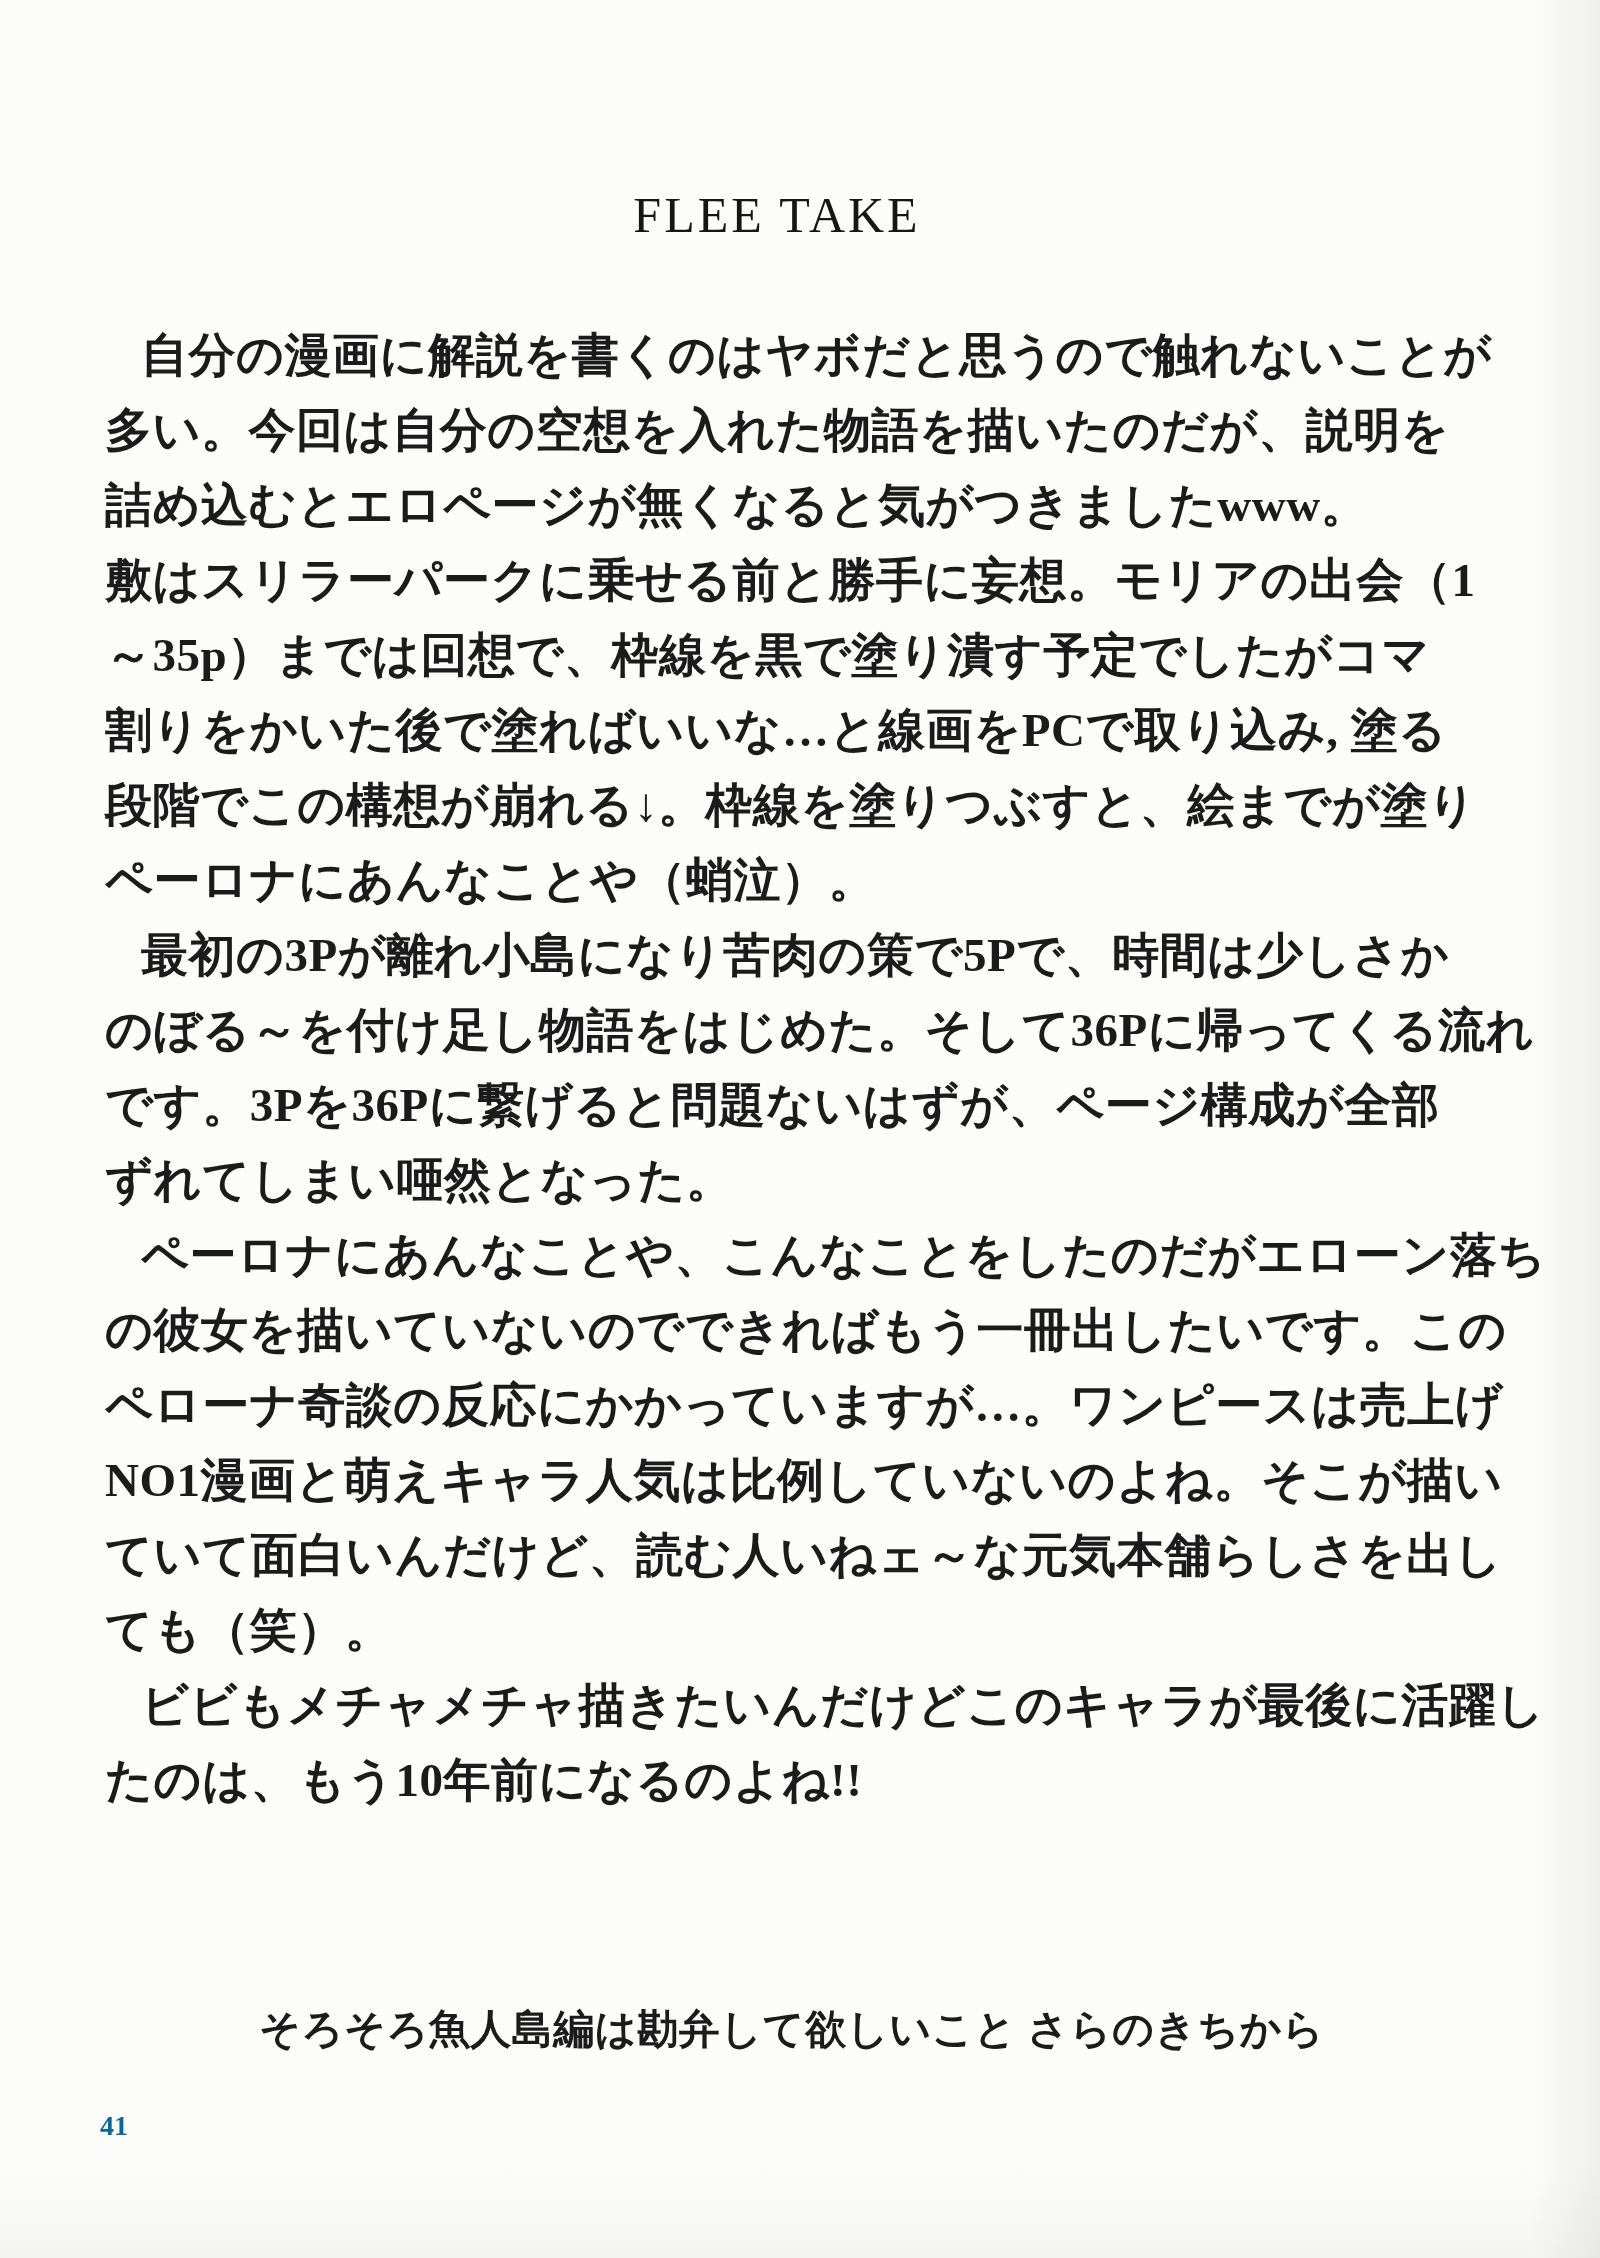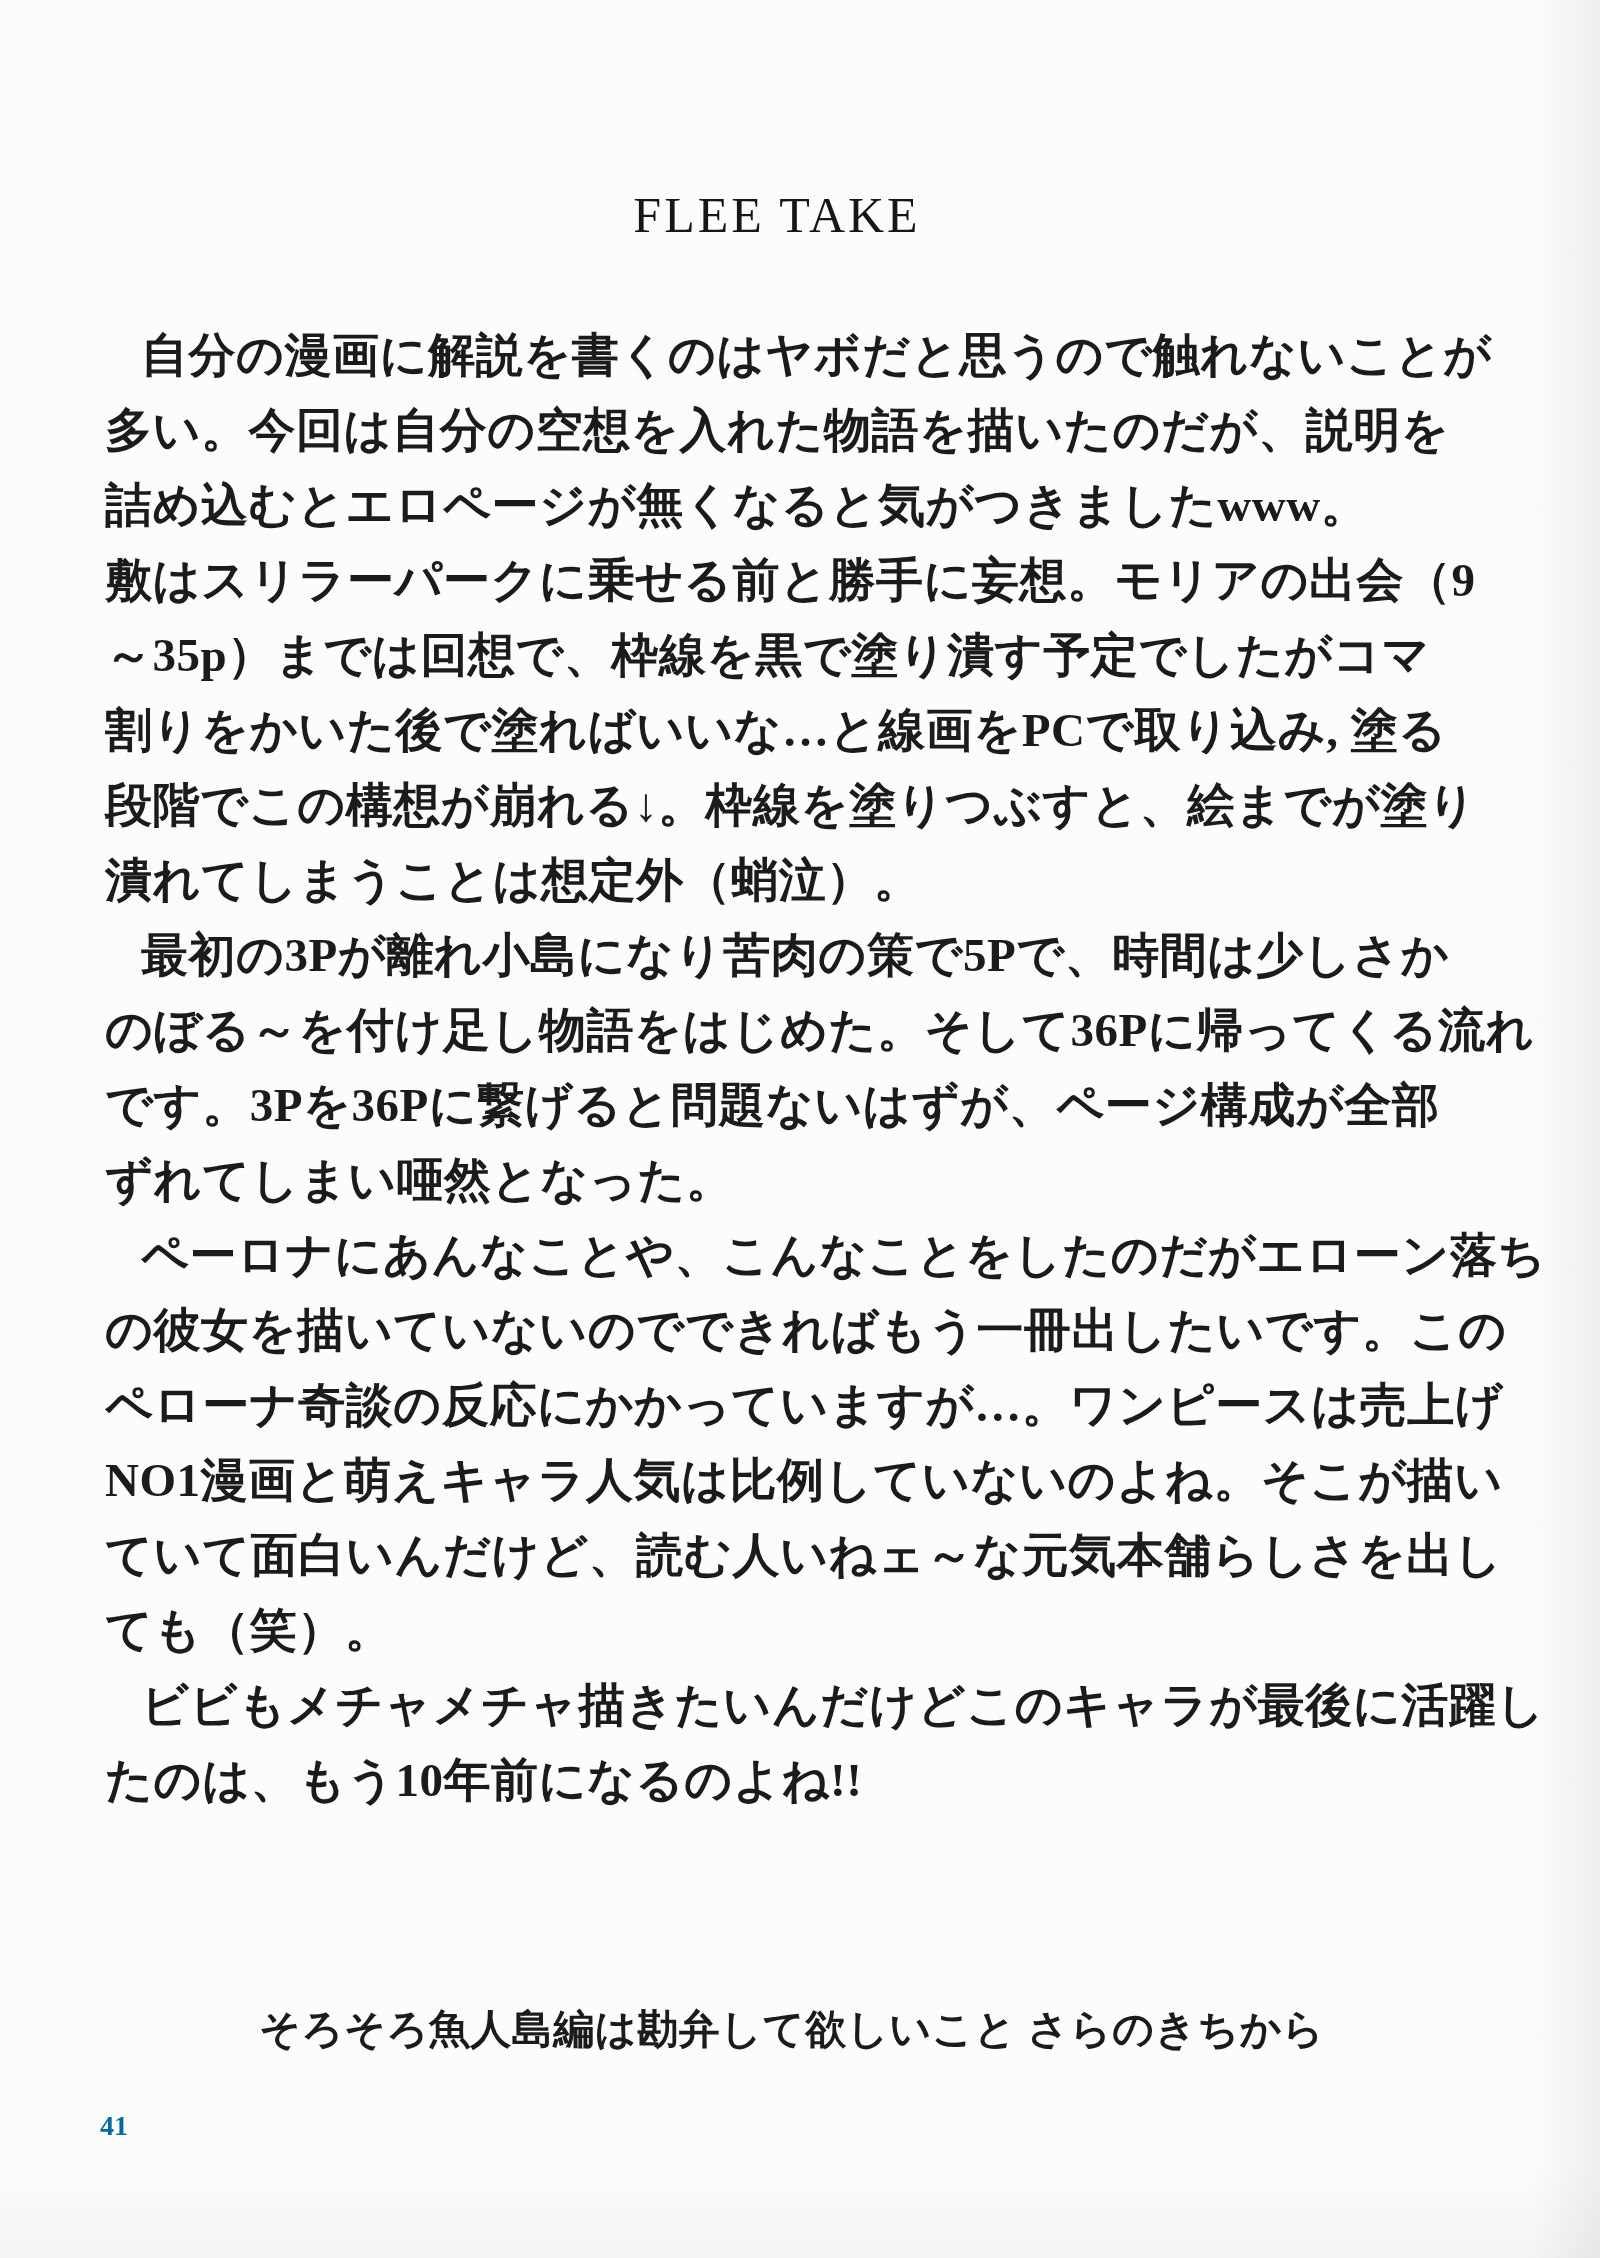--- a/index.html
+++ b/index.html
@@ -90,25 +90,25 @@
 <div class="page" style="--text-color: #1b1b1b; --bg-color: #fcfcfa;">
   <h1 class="title">FLEE TAKE</h1>
 
   <div class="body-text">
       <div class="paragraph">
         <div class="line first">自分の漫画に解説を書くのはヤボだと思うので触れないことが</div>
         <div class="line">多い。今回は自分の空想を入れた物語を描いたのだが、説明を</div>
         <div class="line">詰め込むとエロページが無くなると気がつきましたwww。</div>
       </div>
       <div class="paragraph">
-        <div class="line">敷はスリラーパークに乗せる前と勝手に妄想。モリアの出会（9</div>
+        <div class="line">敷はスリラーパークに乗せる前と勝手に妄想。モリアの出会（1</div>
         <div class="line">～35p）までは回想で、枠線を黒で塗り潰す予定でしたがコマ</div>
         <div class="line">割りをかいた後で塗ればいいな…と線画をPCで取り込み, 塗る</div>
         <div class="line">段階でこの構想が崩れる↓。枠線を塗りつぶすと、絵までが塗り</div>
-        <div class="line">潰れてしまうことは想定外（蛸泣）。</div>
+        <div class="line">ペーロナにあんなことや（蛸泣）。</div>
       </div>
       <div class="paragraph">
         <div class="line first">最初の3Pが離れ小島になり苦肉の策で5Pで、時間は少しさか</div>
         <div class="line">のぼる～を付け足し物語をはじめた。そして36Pに帰ってくる流れ</div>
         <div class="line">です。3Pを36Pに繋げると問題ないはずが、ページ構成が全部</div>
         <div class="line">ずれてしまい唖然となった。</div>
       </div>
       <div class="paragraph">
         <div class="line first">ペーロナにあんなことや、こんなことをしたのだがエローン落ち</div>
         <div class="line">の彼女を描いていないのでできればもう一冊出したいです。この</div>

